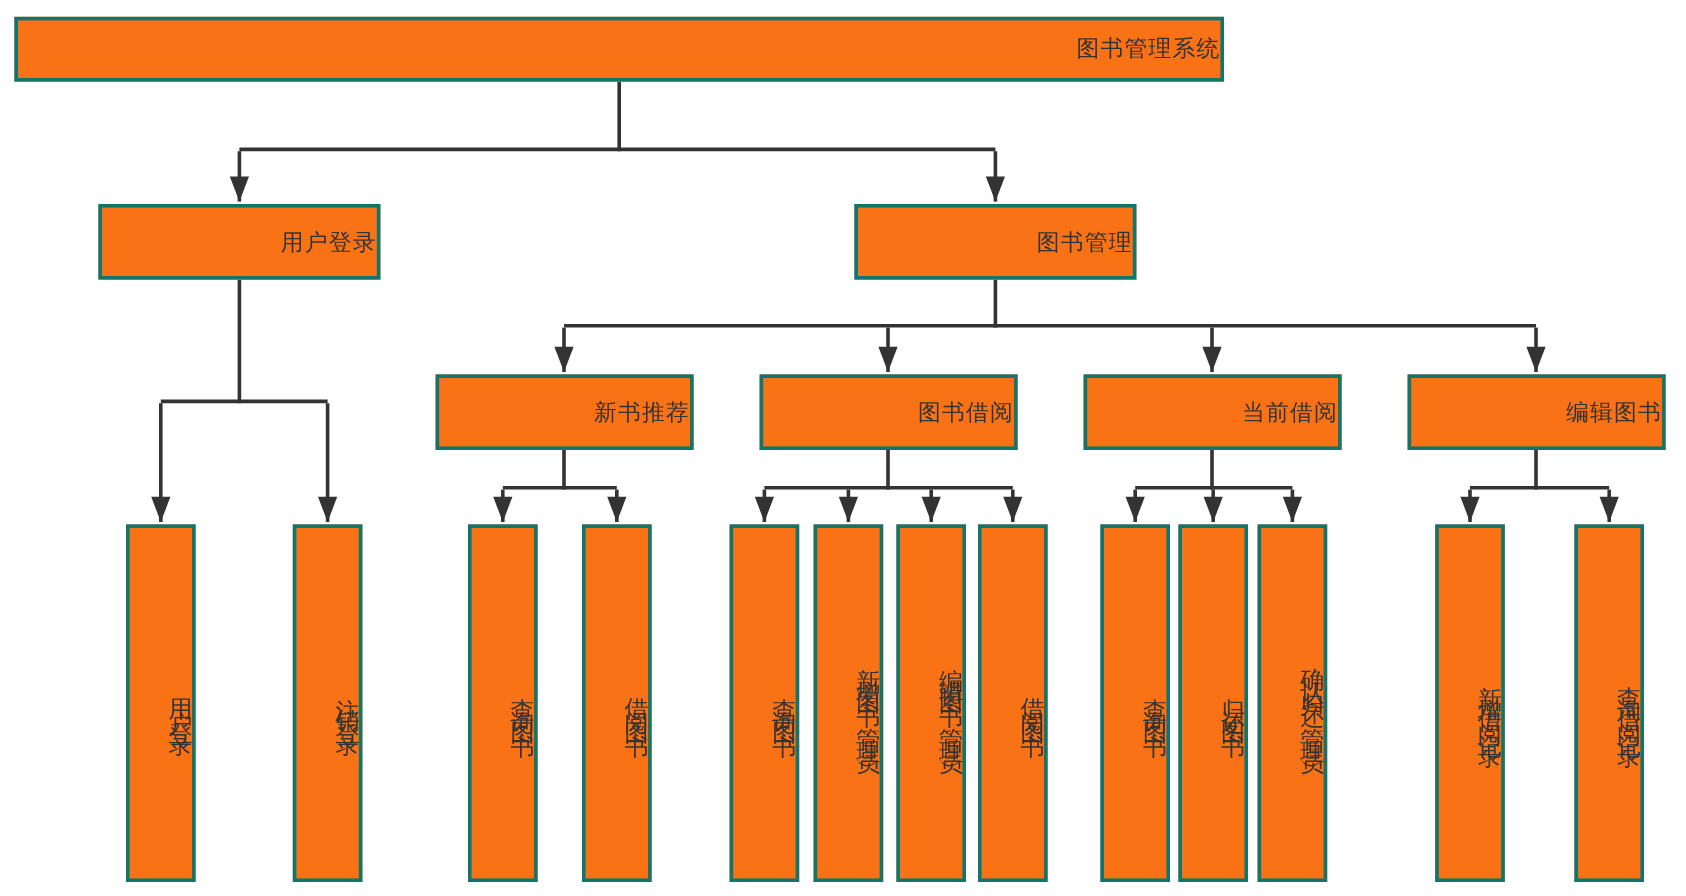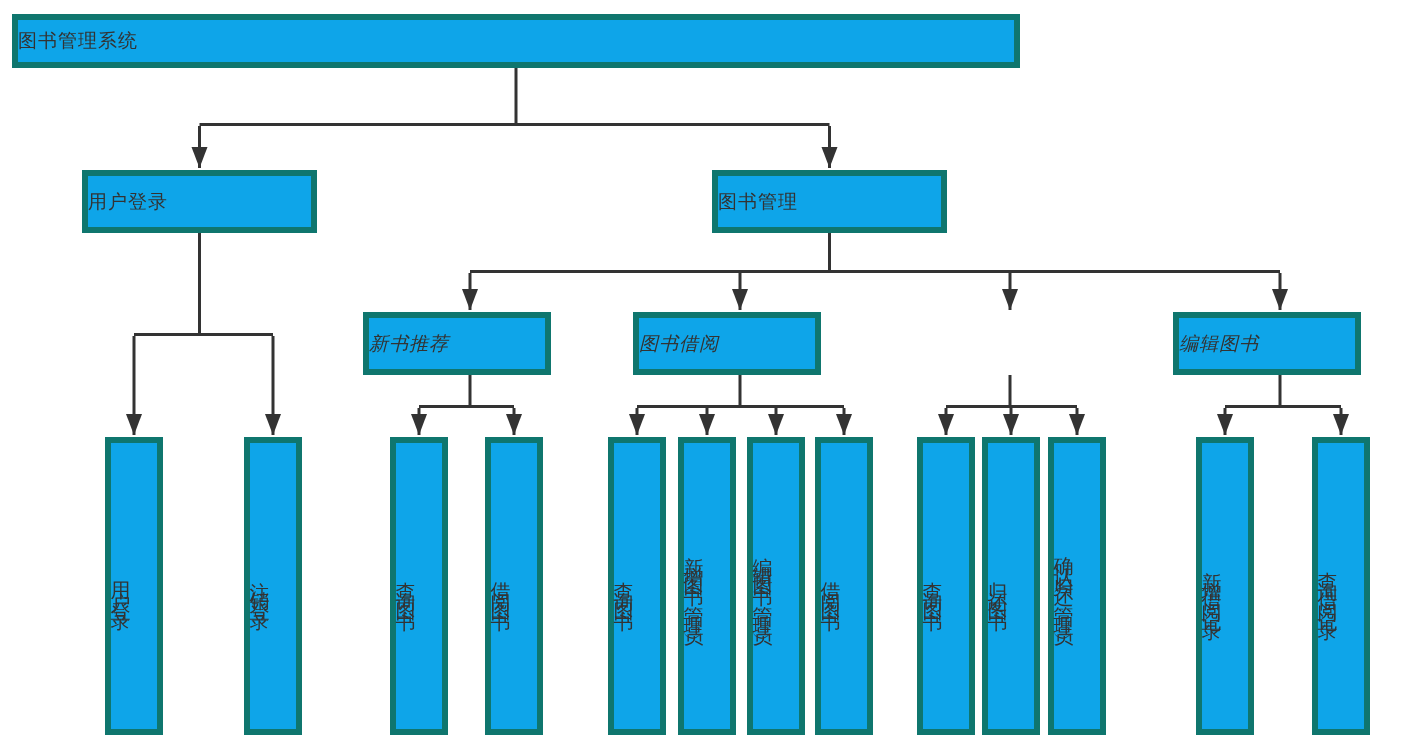--- a/index.html
+++ b/index.html
@@ -14,39 +14,39 @@
   #wires {
     position: absolute;
     left: 0; top: 0;
     width: 1405px; height: 747px;
     z-index: 0;
     pointer-events: none;
   }
   .box {
     position: absolute;
     box-sizing: border-box;
-    border: 6px solid #0f766e;
-    background: #0ea5e9;
+    border: 3px solid #0f766e;
+    background: #f97316;
     color: #333333;
     display: flex;
     align-items: center;
-    justify-content: flex-start;
+    justify-content: flex-end;
     z-index: 1;
     letter-spacing: 1px;
   }
   .h-box { font-size: 19px; }
   .root-box {
     left: 12px; top: 14px;
     width: 1008px; height: 54px;
   }
   .lvl {
     height: 63px;
   }
   .lvl1 { top: 170px; width: 235px; }
-  .lvl2 { top: 312px; width: 188px; font-style: italic; }
+  .lvl2 { top: 312px; width: 215px; }
   .leaf {
     top: 437px;
     width: 58px;
     height: 298px;
   }
   .leaf span {
     writing-mode: vertical-rl;
     text-orientation: mixed;
     font-size: 20px;
     letter-spacing: 10px;
@@ -129,20 +129,23 @@
   <div class="box h-box lvl lvl1" style="left:712px;font-family:Liberation Mono, monospace;">
     <span>图书管理</span>
   </div>
 
   <div class="box h-box lvl lvl2" style="left:363px;">
     <span>新书推荐</span>
   </div>
   <div class="box h-box lvl lvl2" style="left:633px;">
     <span>图书借阅</span>
   </div>
+  <div class="box h-box lvl lvl2" style="left:903px;">
+    <span>当前借阅</span>
+  </div>
   <div class="box h-box lvl lvl2" style="left:1173px;">
     <span>编辑图书</span>
   </div>
 
   <div class="box leaf" style="left:105px;">
     <span>用户登录</span>
   </div>
   <div class="box leaf" style="left:244px;">
     <span>注销登录</span>
   </div>

